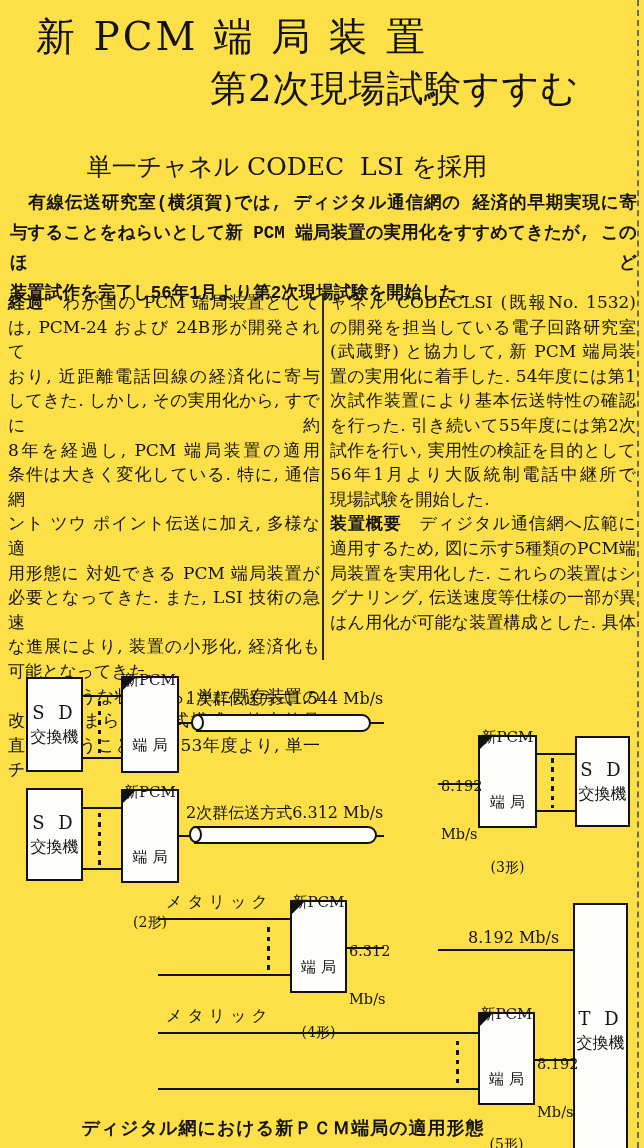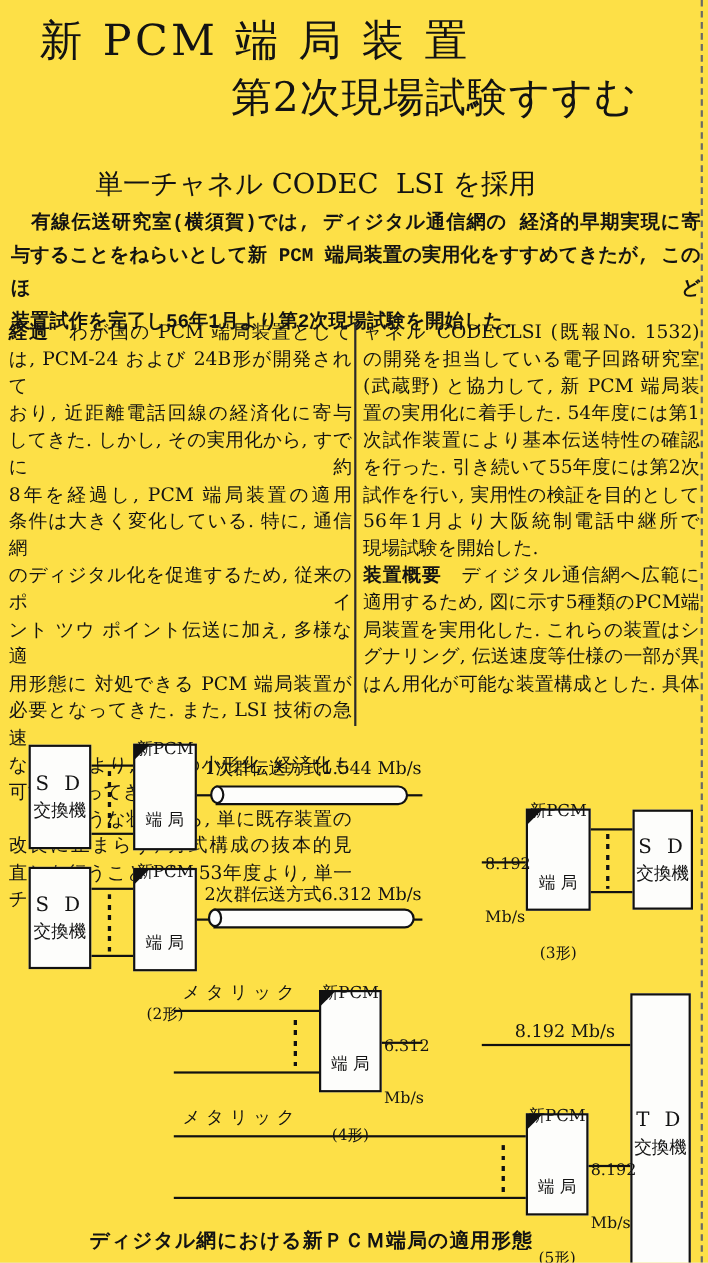--- a/index.html
+++ b/index.html
@@ -65,21 +65,20 @@
       <div class="tline end">装置試作を完了し56年1月より第2次現場試験を開始した.</div>
     </div>
 
   <div class="col-left">
       <div class="tline"><b>経過</b>　わが国の PCM 端局装置として</div>
       <div class="tline">は, PCM-24 および 24B形が開発されて</div>
       <div class="tline">おり, 近距離電話回線の経済化に寄与</div>
       <div class="tline">してきた. しかし, その実用化から, すでに約</div>
       <div class="tline">8年を経過し, PCM 端局装置の適用</div>
       <div class="tline">条件は大きく変化している. 特に, 通信網</div>
-      <div class="tline">のディジタル化を促進するため, 従来のポイ</div>
       <div class="tline">ント ツウ ポイント伝送に加え, 多様な 適</div>
       <div class="tline">用形態に 対処できる PCM 端局装置が</div>
       <div class="tline">必要となってきた. また, LSI 技術の急速</div>
       <div class="tline">な進展により, 装置の小形化, 経済化も</div>
       <div class="tline end">可能となってきた.</div>
       <div class="tline">　このような状況から, 単に既存装置の</div>
       <div class="tline">改良に止まらず, 方式構成の抜本的見</div>
       <div class="tline">直しを行うこととし, 53年度より, 単一チ</div>
     </div>
   <div class="col-rule"></div>

